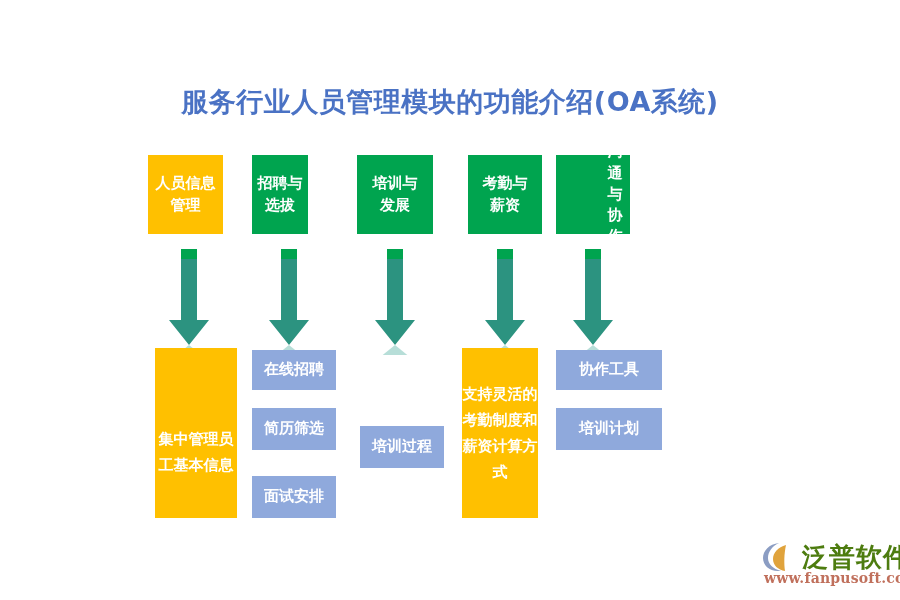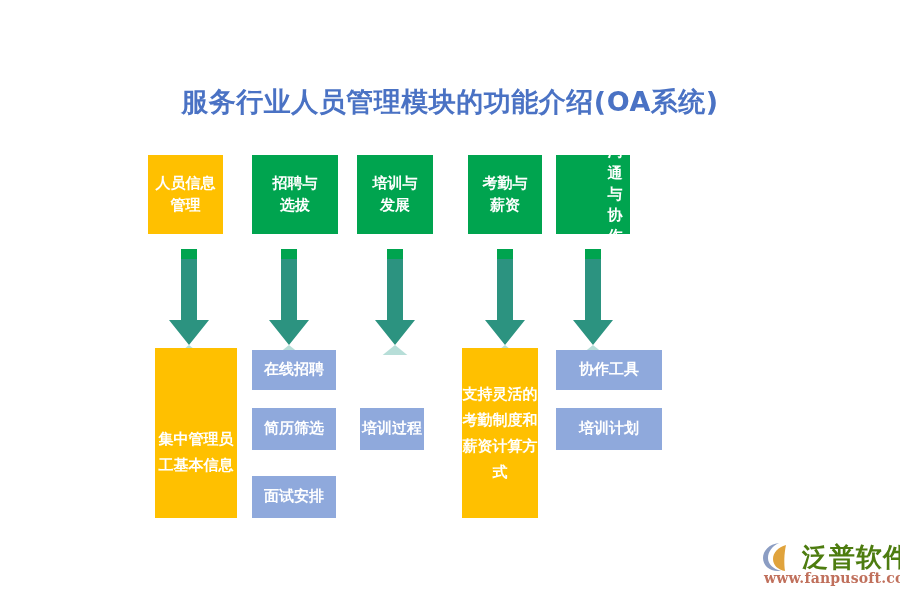--- a/index.html
+++ b/index.html
@@ -138,21 +138,21 @@
       <polygon points="22,100 2,75 14,75 14,12 30,12 30,75 42,75" fill="#2c9380"></polygon>
       <rect x="14" y="4" width="16" height="10" fill="#00a44f"></rect>
       <polygon points="22,100 6,113 38,113" fill="#9fd3cb" opacity="0.75"></polygon>
     </svg>
   </div>
 
   <div class="box box-sub box-yellow" style="left:155px; top:348px; width:82px; height:170px;"></div>
   <div class="overflow-text" style="left:143px; top:348px; width:106px; height:208px; white-space:pre-line;">集中管理员
 工基本信息</div>
 
-  <div class="box box-top box-green" style="left:252px; top:155px; width:86px; height:79px;">
+  <div class="box box-top box-green" style="left:252px; top:155px; width:56px; height:79px;">
     <span style="white-space:pre-line;">招聘与
 选拔</span>
   </div>
 
   <div class="arrow" style="left:267px; top:245px; width:44px; height:110px;">
     <svg width="44" height="110" viewBox="0 0 44 110">
       <polygon points="22,100 2,75 14,75 14,12 30,12 30,75 42,75" fill="#2c9380"></polygon>
       <rect x="14" y="4" width="16" height="10" fill="#00a44f"></rect>
       <polygon points="22,100 6,113 38,113" fill="#9fd3cb" opacity="0.75"></polygon>
     </svg>
@@ -174,21 +174,21 @@
   </div>
 
   <div class="arrow" style="left:373px; top:245px; width:44px; height:110px;">
     <svg width="44" height="110" viewBox="0 0 44 110">
       <polygon points="22,100 2,75 14,75 14,12 30,12 30,75 42,75" fill="#2c9380"></polygon>
       <rect x="14" y="4" width="16" height="10" fill="#00a44f"></rect>
       <polygon points="22,100 6,113 38,113" fill="#9fd3cb" opacity="0.75"></polygon>
     </svg>
   </div>
 
-  <div class="box box-sub box-blue" style="left:360px; top:408px; width:64px; height:42px;">
+  <div class="box box-sub box-blue" style="left:360px; top:426px; width:84px; height:42px;">
     <span style="white-space:pre-line;">培训过程</span>
   </div>
 
   <div class="box box-top box-green" style="left:468px; top:155px; width:74px; height:79px;">
     <span style="white-space:pre-line;">考勤与
 薪资</span>
   </div>
 
   <div class="arrow" style="left:483px; top:245px; width:44px; height:110px;">
     <svg width="44" height="110" viewBox="0 0 44 110">

